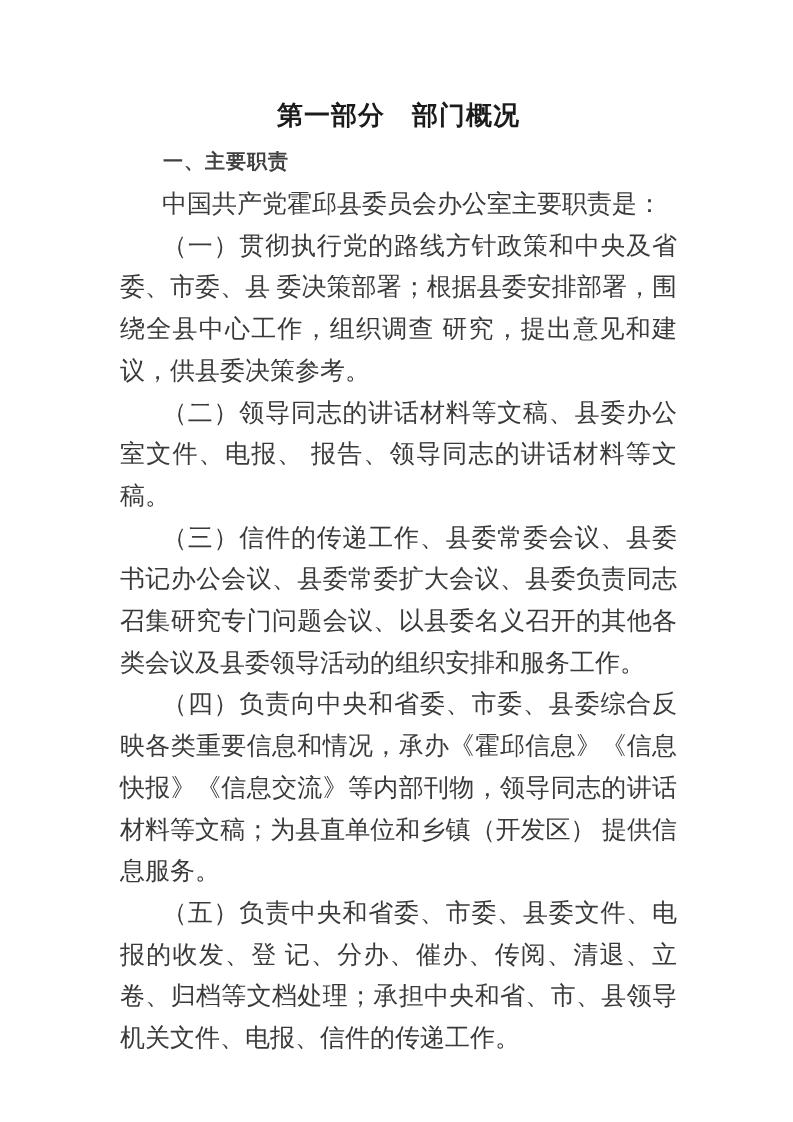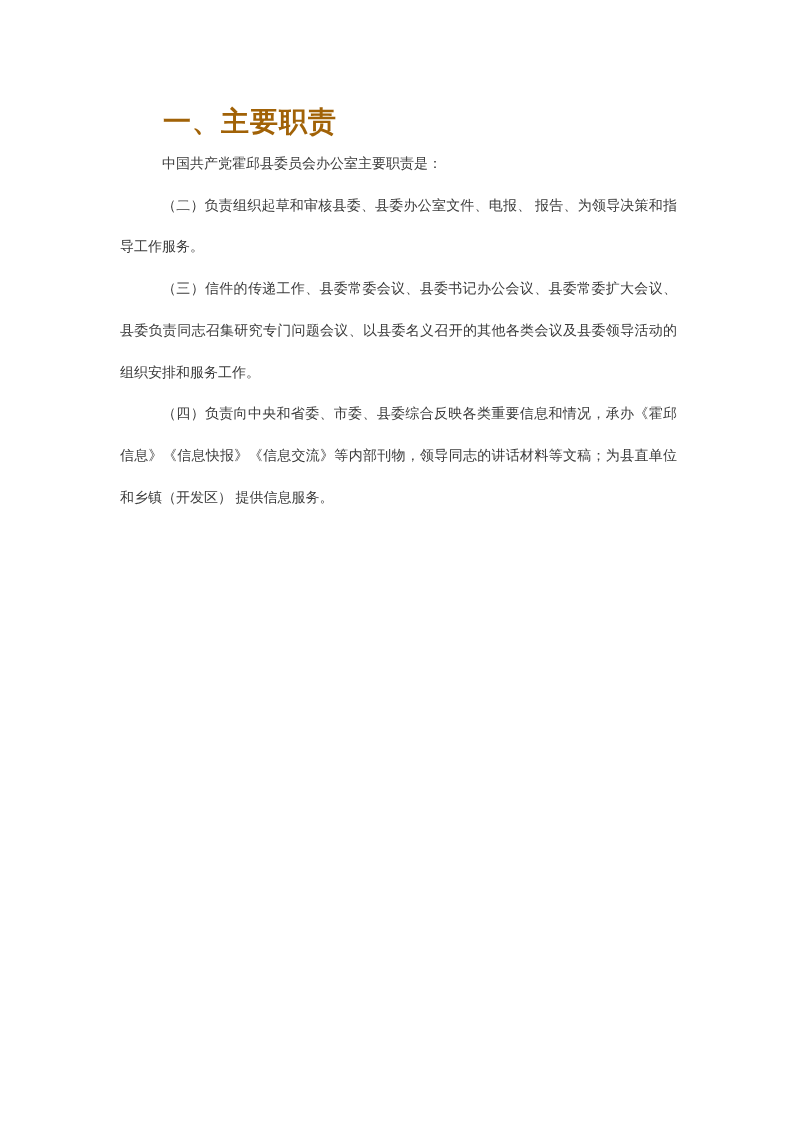--- a/index.html
+++ b/index.html
@@ -27,46 +27,49 @@
     line-height: 40px;
     text-align: center;
     color: #1b1b1b;
     white-space: pre;
     letter-spacing: 1px;
   }
   .section-heading {
     margin: 11px 0 0 0;
     font-family: "Liberation Sans", "DejaVu Sans", sans-serif;
     font-weight: bold;
-    font-size: 28px;
+    font-size: 20px;
     line-height: 31px;
     text-indent: 43px;
-    color: #a16207;
+    color: #404040;
     letter-spacing: 1px;
   }
   .body-text {
     margin-top: 6px;
   }
   .body-text p {
     margin: 0;
-    font-size: 14px;
+    font-size: 25px;
     line-height: 41.7px;
     text-align: justify;
     text-justify: inter-character;
     text-indent: 42px;
     color: #3a3a3a;
     word-break: break-all;
   }
 </style>
 </head>
 <body>
 
 <div class="page">
+  <h1 class="doc-title">第一部分　部门概况</h1>
 
   <h2 class="section-heading">一、主要职责</h2>
 
   <div class="body-text">
     <p>中国共产党霍邱县委员会办公室主要职责是：</p>
-    <p>（二）负责组织起草和审核县委、县委办公室文件、电报、 报告、为领导决策和指导工作服务。</p>
+    <p>（一）贯彻执行党的路线方针政策和中央及省委、市委、县 委决策部署；根据县委安排部署，围绕全县中心工作，组织调查 研究，提出意见和建议，供县委决策参考。</p>
+    <p>（二）领导同志的讲话材料等文稿、县委办公室文件、电报、 报告、领导同志的讲话材料等文稿。</p>
     <p>（三）信件的传递工作、县委常委会议、县委书记办公会议、县委常委扩大会议、县委负责同志召集研究专门问题会议、以县委名义召开的其他各类会议及县委领导活动的组织安排和服务工作。</p>
     <p>（四）负责向中央和省委、市委、县委综合反映各类重要信息和情况，承办《霍邱信息》《信息快报》《信息交流》等内部刊物，领导同志的讲话材料等文稿；为县直单位和乡镇（开发区） 提供信息服务。</p>
+    <p>（五）负责中央和省委、市委、县委文件、电报的收发、登 记、分办、催办、传阅、清退、立卷、归档等文档处理；承担中央和省、市、县领导机关文件、电报、信件的传递工作。</p>
   </div>
 </div>
 
 </body></html>

